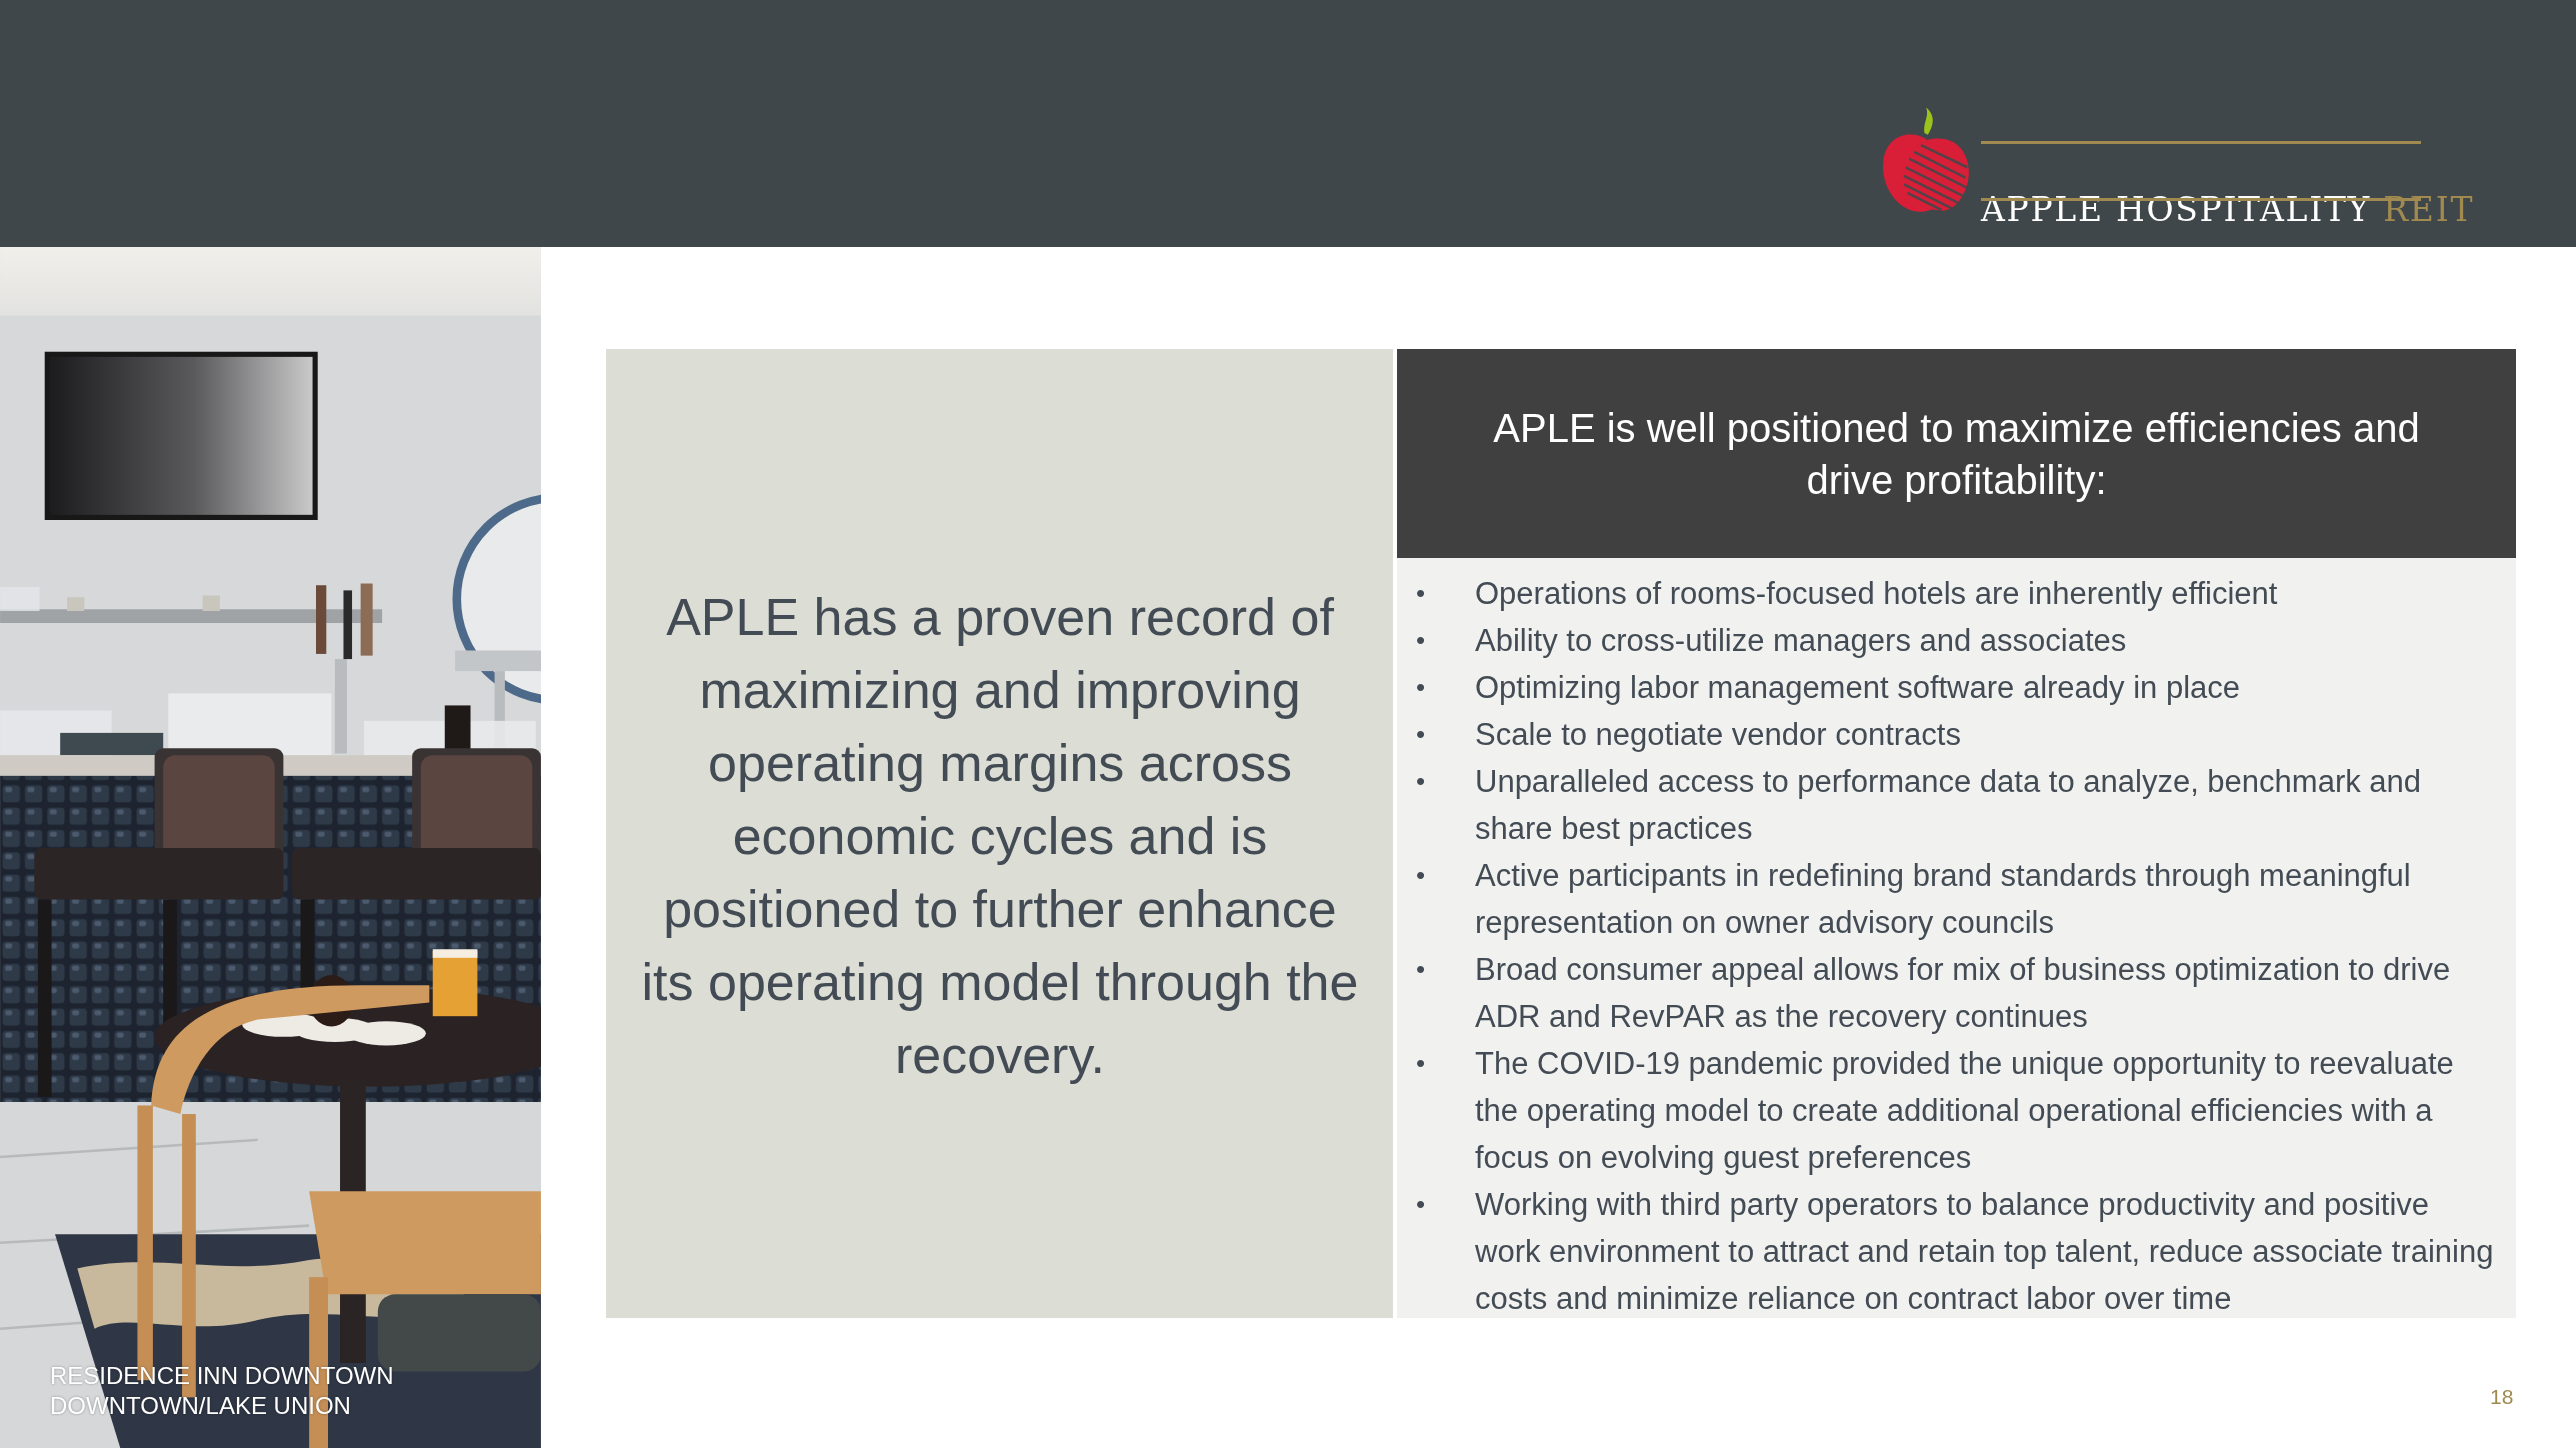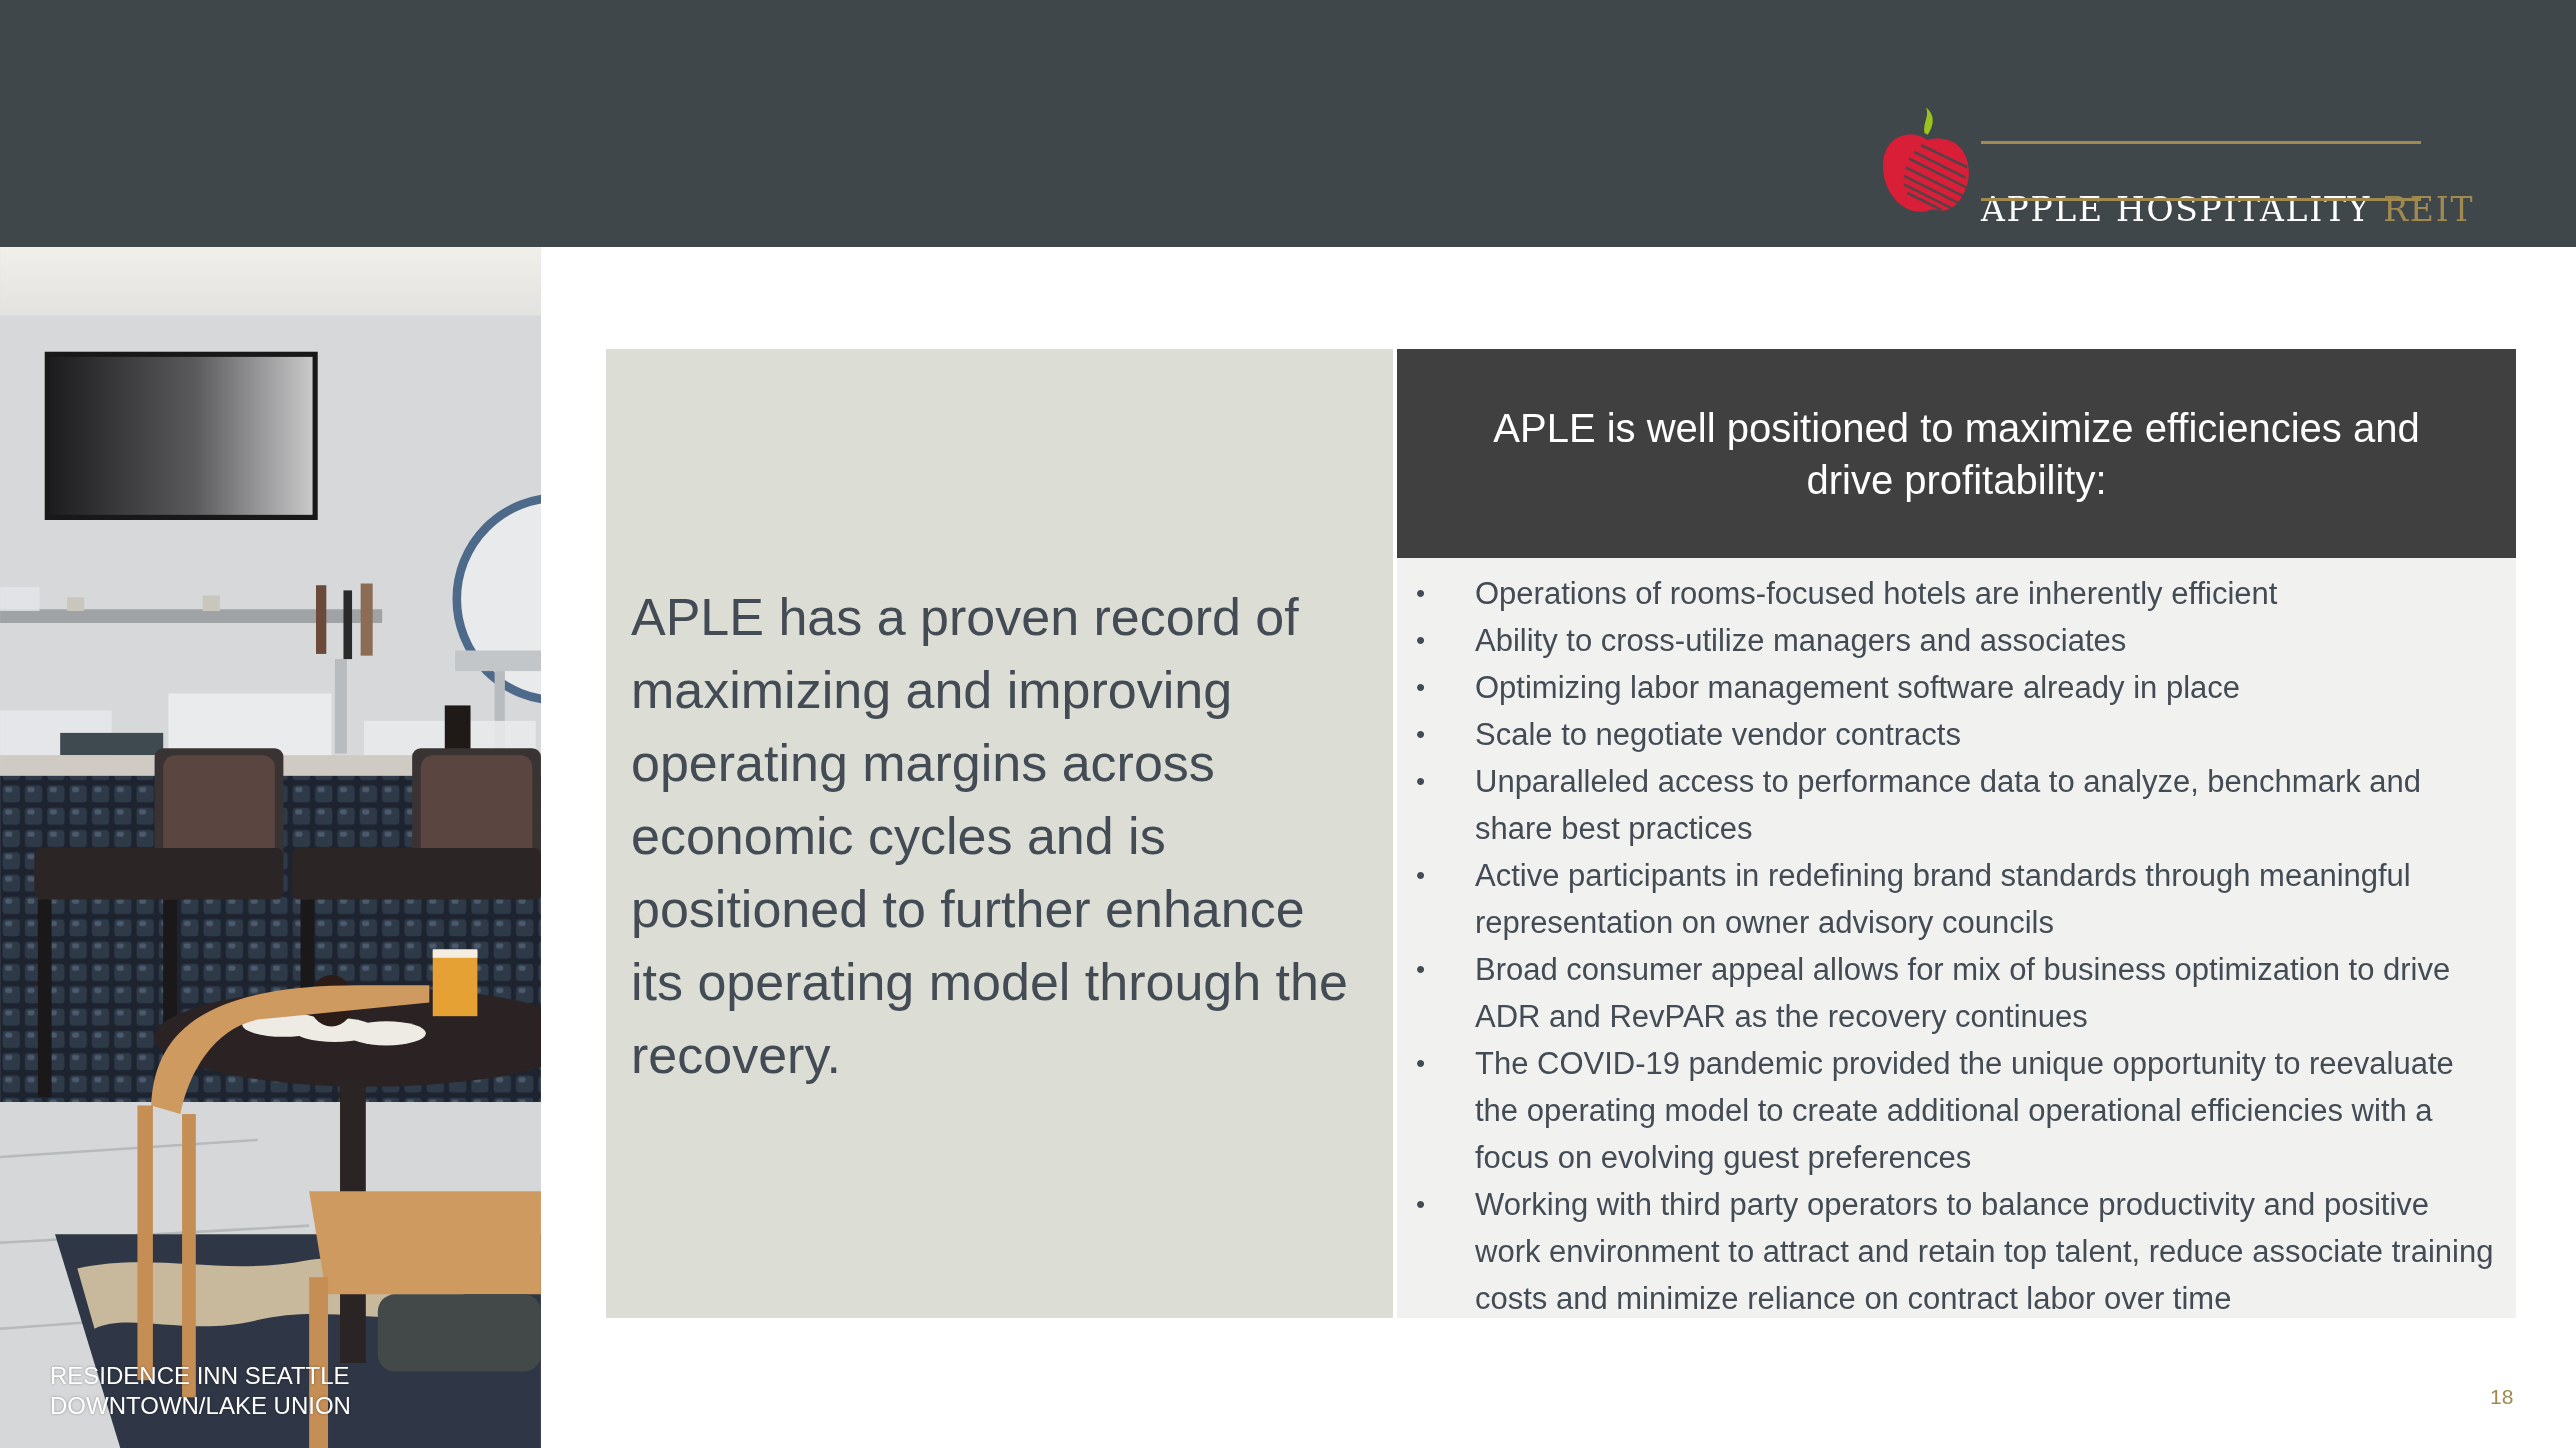--- a/index.html
+++ b/index.html
@@ -39,21 +39,21 @@
     color:#ffffff; font-size:24px; line-height:30px;
     text-shadow:0 0 2.6px rgba(0,0,0,0.35);
   }
 
   .callout {
     position:absolute; left:606px; top:349px; width:787px; height:969px;
     background:#dcddd5;
   }
   .callout-text {
     position:absolute; right:24px; top:232px; width:738px;
-    text-align:left; color:#434b54;
+    text-align:center; color:#434b54;
     font-size:52px; line-height:73px;
   }
 
   .panel-head {
     position:absolute; left:1397px; top:349px; width:1119px; height:210px;
     background:#404040;
     display:flex; align-items:center; justify-content:center;
   }
   .panel-head-text {
     color:#ffffff; font-size:40px; line-height:52px; text-align:center; width:987px;
@@ -184,21 +184,21 @@
     <rect x="504" y="818" width="52" height="10" fill="#f4ede0"></rect>
 
     <path d="M176 1000 C180 900 260 860 420 860 L500 860 L500 880 L300 900 C250 910 220 960 210 1010 Z" fill="#cf9a60"></path>
     <rect x="160" y="1000" width="18" height="320" fill="#c48e55"></rect>
     <rect x="212" y="1010" width="16" height="330" fill="#c48e55"></rect>
     <path d="M360 1100 L630 1100 L630 1220 L380 1220 Z" fill="#cf9a60"></path>
     <rect x="360" y="1200" width="22" height="199" fill="#c48e55"></rect>
     <rect x="440" y="1220" width="190" height="90" rx="20" fill="#434949"></rect>
   </svg>
   <div class="photo-caption" style="top:1114px;">
-    <div>RESIDENCE INN SEATTLE</div>
+    <div>RESIDENCE INN DOWNTOWN</div>
     <div>DOWNTOWN/LAKE UNION</div>
   </div>
 </div>
 
 <div class="callout">
   <div class="callout-text">APLE has a proven record of maximizing and improving operating margins across economic cycles and is positioned to further enhance its operating model through the recovery.</div>
 </div>
 
 <div class="panel-head">
   <div class="panel-head-text">APLE is well positioned to maximize efficiencies and drive profitability:</div>

